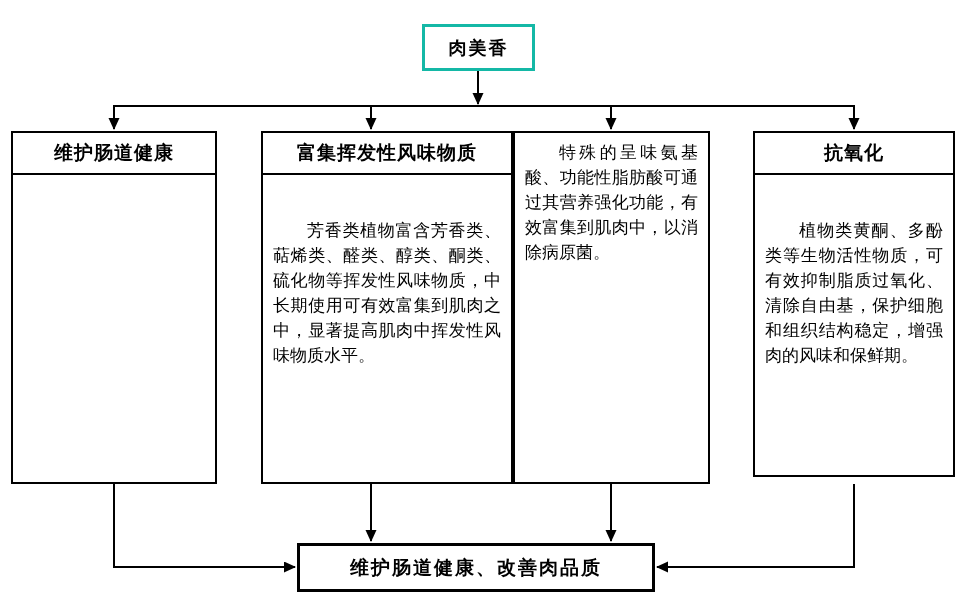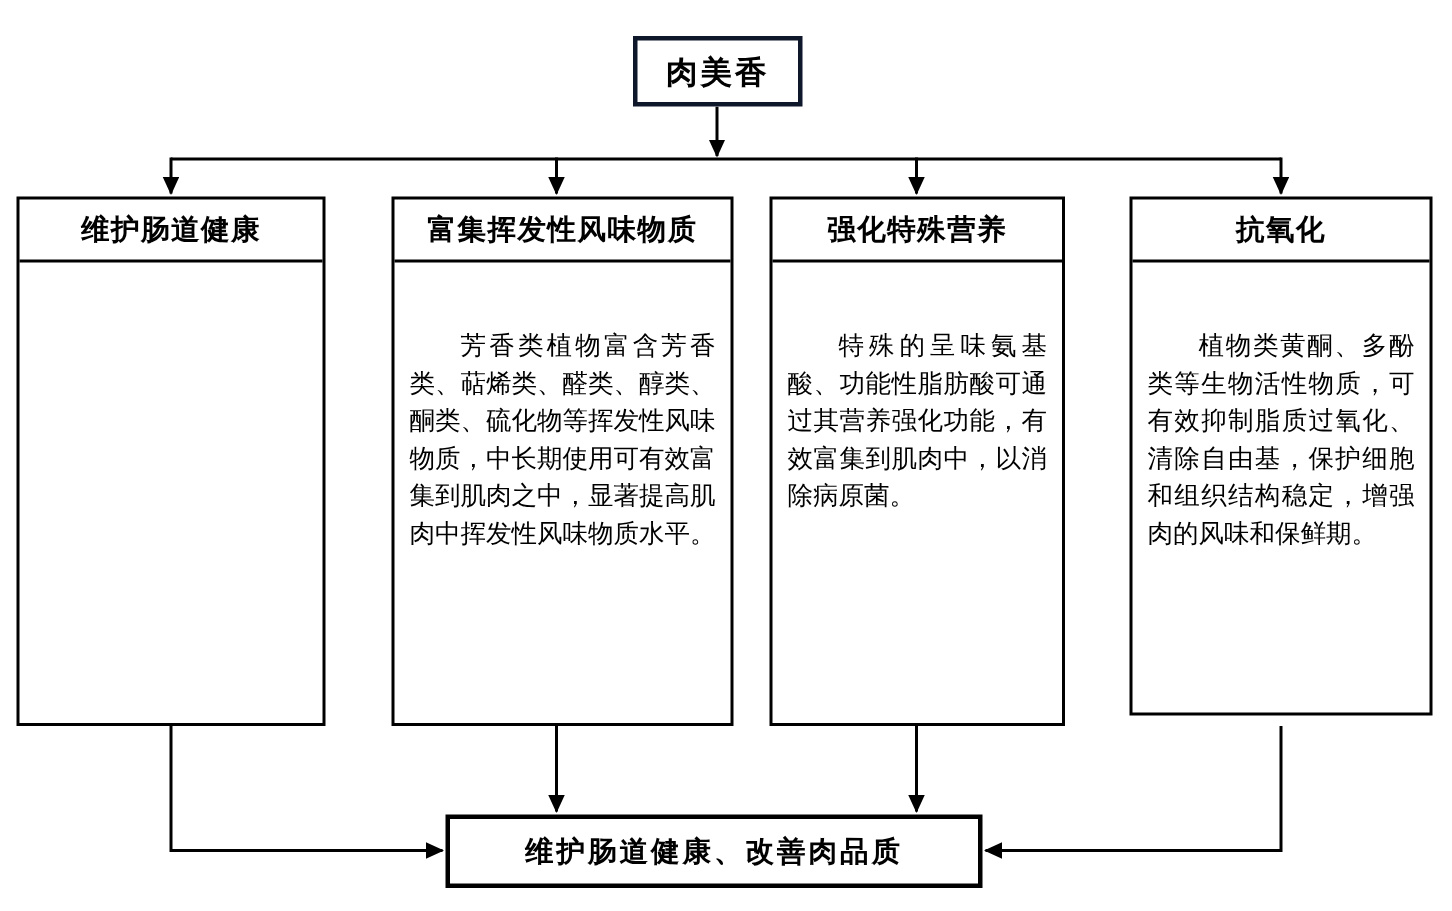--- a/index.html
+++ b/index.html
@@ -22,27 +22,27 @@
     top: 0;
     width: 968px;
     height: 607px;
   }
   .node {
     position: absolute;
     box-sizing: border-box;
     background: #ffffff;
   }
   .root-box {
-    border: 3px solid #0f172a;
+    border: 3px solid #14b8a6;
     display: flex;
     align-items: center;
     justify-content: center;
     font-family: "Liberation Sans", sans-serif;
     font-weight: bold;
-    font-size: 21px;
+    font-size: 18px;
     letter-spacing: 2px;
   }
   .branch-box {
     border: 2px solid #000000;
     display: flex;
     flex-direction: column;
     gap: 36px;
   }
   .branch-header {
     border-bottom: 2px solid #000000;
@@ -108,27 +108,26 @@
   </svg>
 
   <div class="node root-box" style="left:422px; top:24px; width:113px; height:47px;">
     <span>肉美香</span>
   </div>
 
   <div class="node branch-box" style="left:11px; top:131px; width:206px; height:353px;">
     <div class="branch-header">维护肠道健康</div>
   </div>
 
-  <div class="node branch-box" style="left:261px; top:131px; width:228px; height:353px;">
+  <div class="node branch-box" style="left:261px; top:131px; width:252px; height:353px;">
     <div class="branch-header">富集挥发性风味物质</div>
     <div class="branch-body">芳香类植物富含芳香类、萜烯类、醛类、醇类、酮类、硫化物等挥发性风味物质，中长期使用可有效富集到肌肉之中，显著提高肌肉中挥发性风味物质水平。</div>
   </div>
 
   <div class="node branch-box" style="left:513px; top:131px; width:197px; height:353px;">
-    <div class="branch-header">强化特殊营养</div>
     <div class="branch-body">特殊的呈味氨基酸、功能性脂肪酸可通过其营养强化功能，有效富集到肌肉中，以消除病原菌。</div>
   </div>
 
   <div class="node branch-box" style="left:753px; top:131px; width:202px; height:346px;">
     <div class="branch-header">抗氧化</div>
     <div class="branch-body">植物类黄酮、多酚类等生物活性物质，可有效抑制脂质过氧化、清除自由基，保护细胞和组织结构稳定，增强肉的风味和保鲜期。</div>
   </div>
 
   <div class="node outcome-box" style="left:297px; top:543px; width:358px; height:49px;">
     <span>维护肠道健康、改善肉品质</span>

